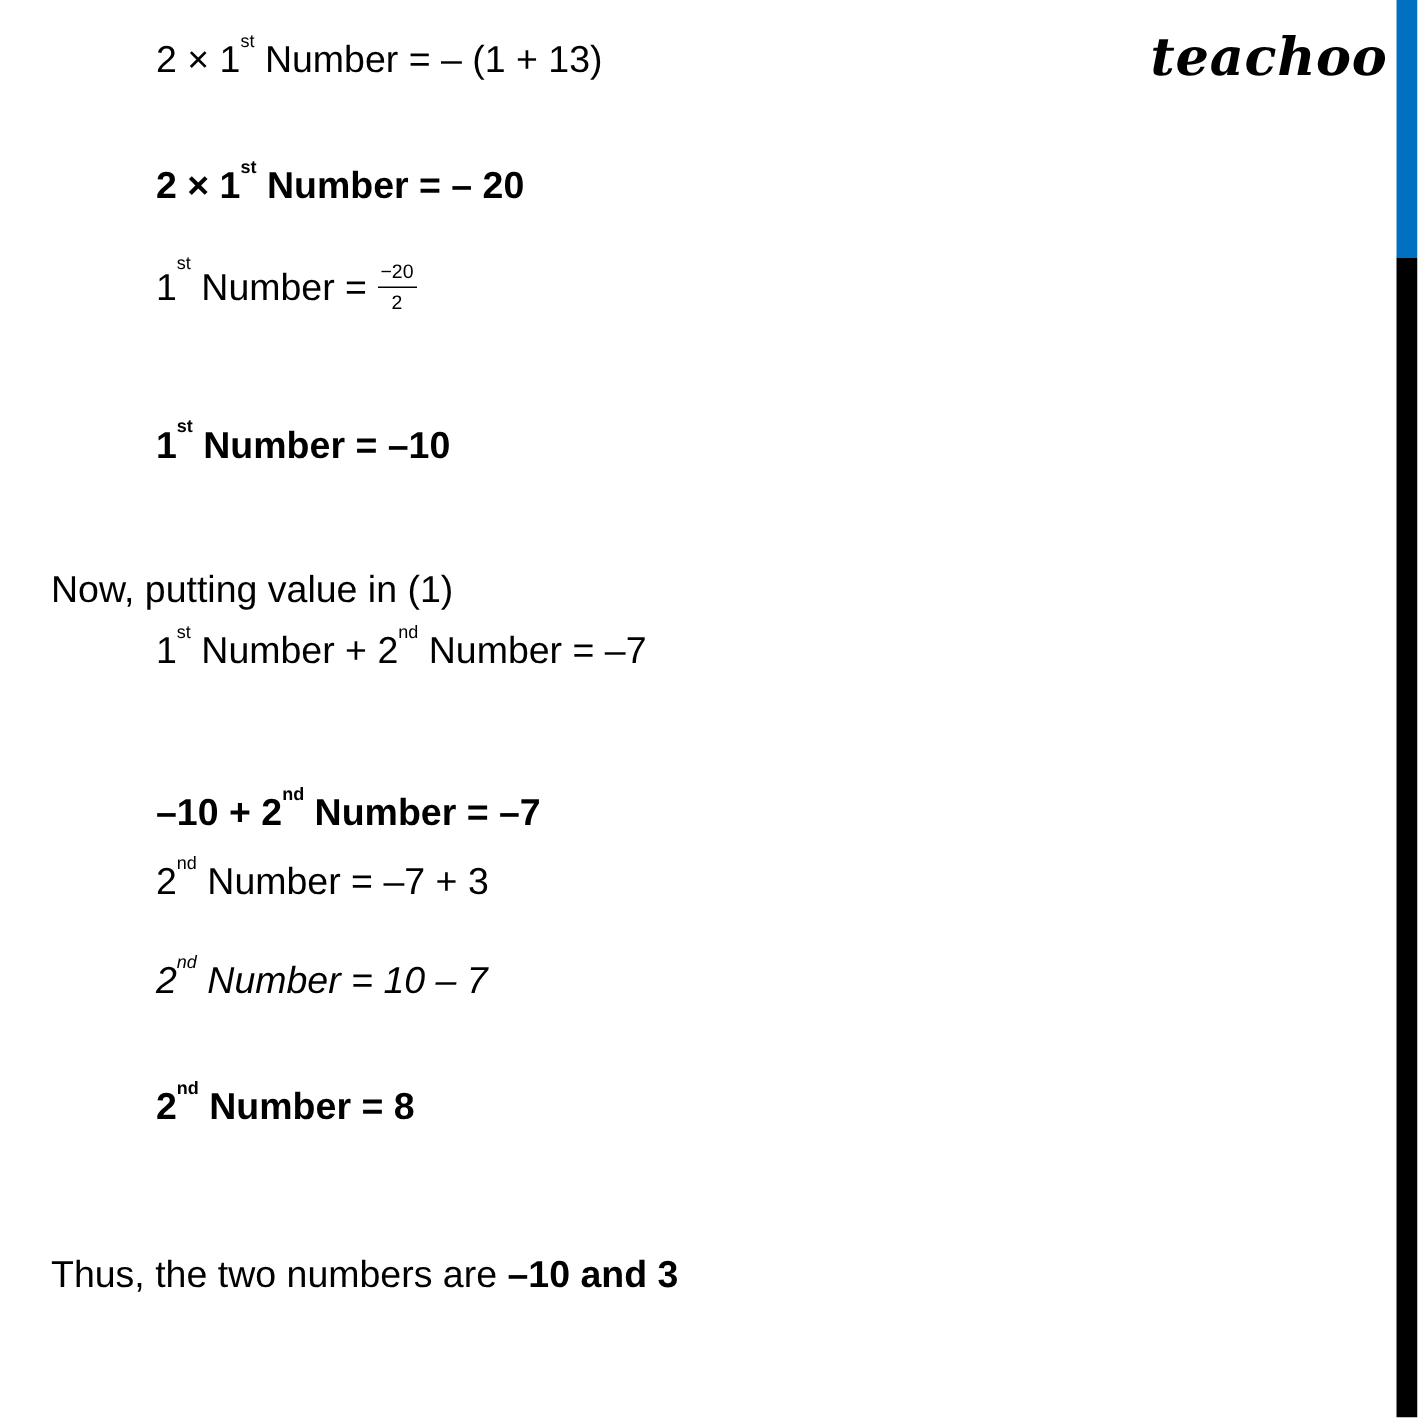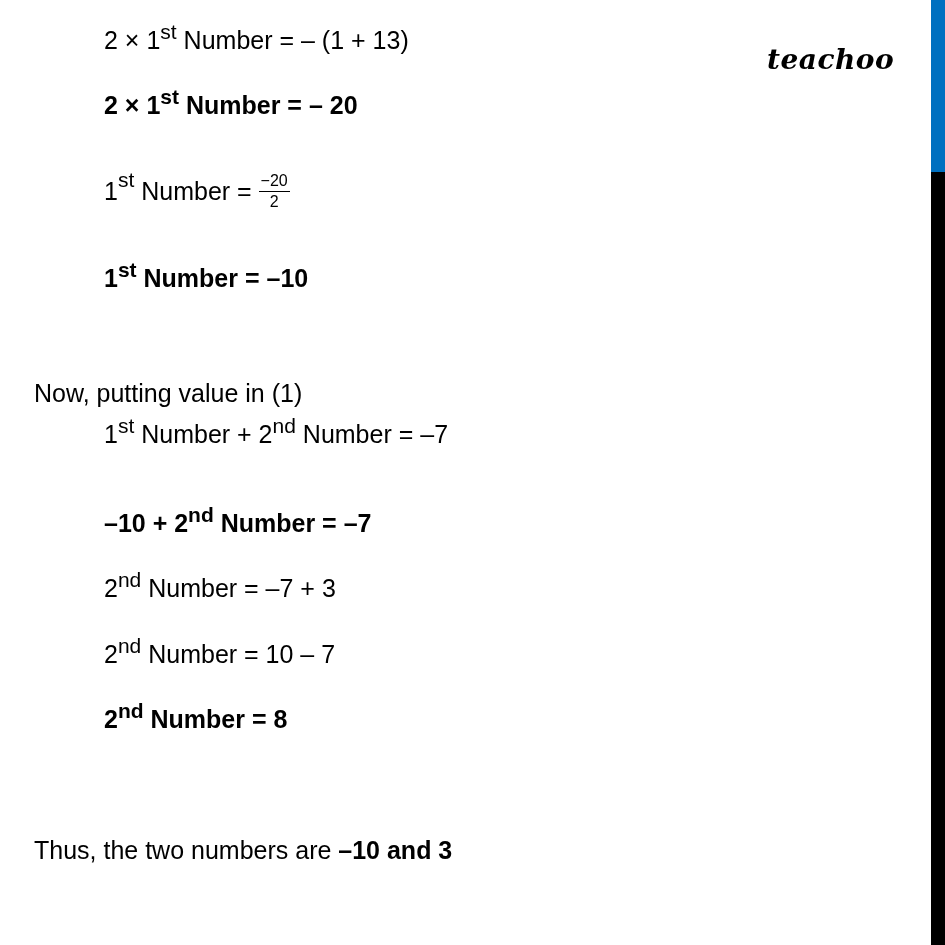--- a/index.html
+++ b/index.html
@@ -1,40 +1,40 @@
 <!DOCTYPE html>
 <html><head>
 <meta charset="utf-8">
 <style>
   html, body { margin:0; padding:0; }
   body { width:945px; height:945px; background:#ffffff; position:relative; overflow:hidden;
          font-family:"Liberation Sans", "DejaVu Sans", sans-serif; color:#000; }
   .line { position:absolute; font-size:25px; line-height:30px; white-space:nowrap; }
-  .b { font-weight:bold; }
-  sup { font-size:21px; vertical-align:top; position:relative; top:-4px; line-height:1; }
+  .b { font-weight:bold;margin-top:19px; }
+  sup { font-size:12px; vertical-align:top; position:relative; top:-4px; line-height:1; }
   .logo { position:absolute; left:767px; top:18px; font-family:"DejaVu Serif", serif; font-style:italic;
-          font-weight:bold; font-size:28px; letter-spacing:0.5px;margin-top:25px; }
+          font-weight:bold; font-size:35px; letter-spacing:0.5px; }
   .sidebar-blue { position:absolute; left:931px; top:0; width:14px; height:172px; background:#0070C0; }
   .sidebar-black { position:absolute; left:931px; top:172px; width:14px; height:773px; background:#000; }
-  .frac { display:inline-block; vertical-align:middle; text-align:center; font-size:16px; line-height:20px; position:relative; top:-2px; }
+  .frac { display:inline-block; vertical-align:middle; text-align:center; font-size:13px; line-height:20px; position:relative; top:-2px; }
   .frac .num { display:block; border-bottom:1.5px solid #000; padding:0 2px; }
   .frac .den { display:block; }
 </style>
 </head>
 <body>
 
 <div class="logo">teachoo</div>
 <div class="sidebar-blue"></div>
 <div class="sidebar-black"></div>
 
 <div class="line" style="left:104px;top:25px;"><span>2 × 1</span><sup>st</sup><span> Number = – (1 + 13)</span></div>
 <div class="line b" style="left:104px;top:90px;"><span>2 × 1</span><sup>st</sup><span> Number = – 20</span></div>
 <div class="line" style="left:104px;top:173px;"><span>1</span><sup>st</sup><span> Number = </span><span class="frac"><span class="num">−20</span><span class="den">2</span></span></div>
 <div class="line b" style="left:104px;top:263px;"><span>1</span><sup>st</sup><span> Number = –10</span></div>
 
 <div class="line" style="left:34px;top:378px;">Now, putting value in (1)</div>
 <div class="line" style="left:104px;top:419px;"><span>1</span><sup>st</sup><span> Number + 2</span><sup>nd</sup><span> Number = –7</span></div>
 <div class="line b" style="left:104px;top:508px;text-align:center;"><span>–10 + 2</span><sup>nd</sup><span> Number = –7</span></div>
 <div class="line" style="left:104px;top:573px;"><span>2</span><sup>nd</sup><span> Number = –7 + 3</span></div>
-<div class="line" style="left:104px;top:639px;"><span>2</span><sup>nd</sup><span> Number = 10 – 7</span></div>
+<div class="line" style="left:104px;top:639px;font-style:italic;"><span>2</span><sup>nd</sup><span> Number = 10 – 7</span></div>
 <div class="line b" style="left:104px;top:704px;"><span>2</span><sup>nd</sup><span> Number = 8</span></div>
 
 <div class="line" style="left:34px;top:835px;"><span>Thus, the two numbers are </span><span class="b">–10 and 3</span></div>
 
 </body></html>

